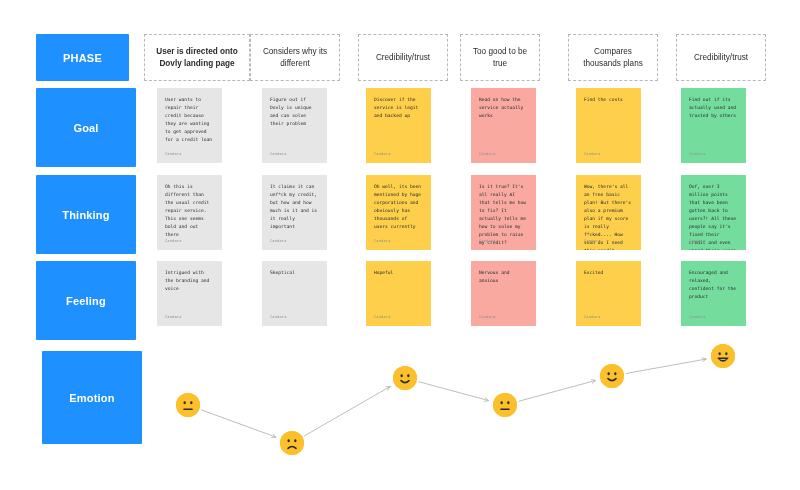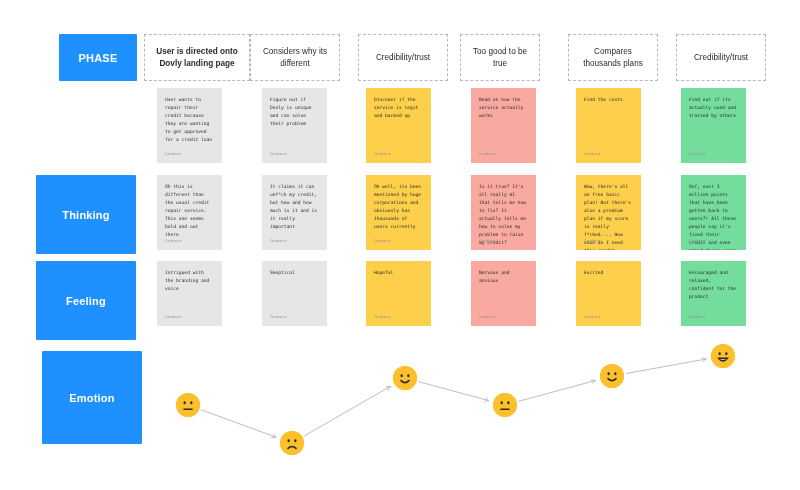--- a/index.html
+++ b/index.html
@@ -95,22 +95,25 @@
     background: #fcc02c;
     transform: translate(-50%, -50%);
   }
   .emoji svg { display:block; width:24px; height:24px; }
 </style>
 </head>
 <body>
 
 <div id="board">
 
-  <div class="row-label" style="left:36px; top:34px; width:78px; height:47px;margin-left:23px;">
+  <div class="row-label" style="left:36px; top:34px; width:93px; height:47px;">
     <span>PHASE</span>
+  </div>
+  <div class="row-label" style="left:36px; top:88px; width:100px; height:79px;">
+    <span>Goal</span>
   </div>
   <div class="row-label" style="left:36px; top:175px; width:100px; height:79px;">
     <span>Thinking</span>
   </div>
   <div class="row-label" style="left:36px; top:261px; width:100px; height:79px;">
     <span>Feeling</span>
   </div>
   <div class="row-label" style="left:36px; top:351px; width:100px; height:93px;margin-left:6px;">
     <span>Emotion</span>
   </div>

